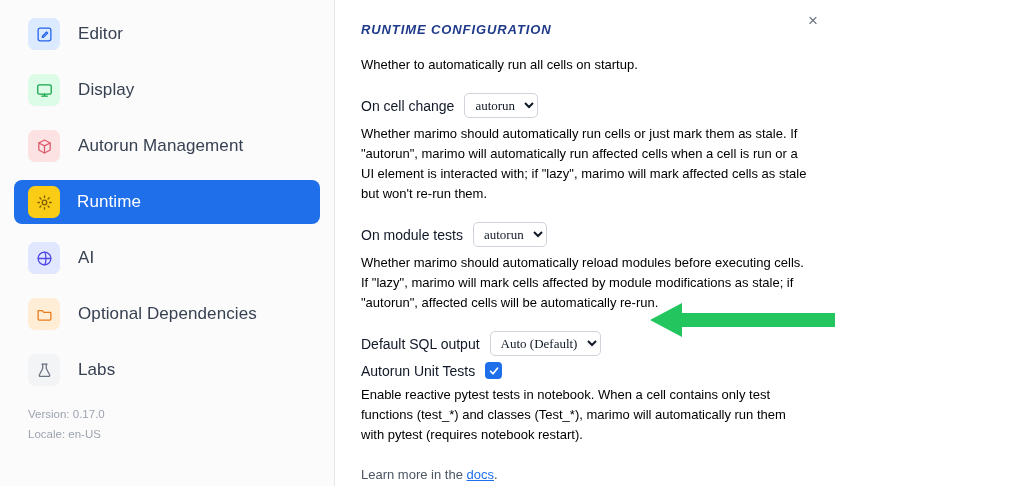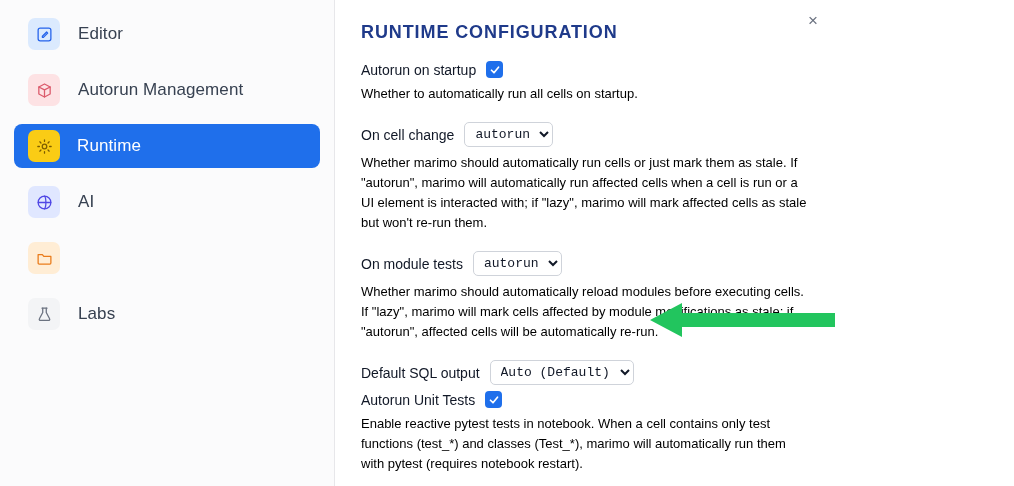--- a/index.html
+++ b/index.html
@@ -82,25 +82,26 @@
   
   .main {
     flex: 1;
     height: 486px;
     box-sizing: border-box;
     padding: 18px 26px 0 26px;
     position: relative;
     overflow: hidden;
   }
   .section-title {
-    font-size: 18px;
+    font-size: 13px;
     font-weight: bold;
     letter-spacing: 0.9px;
     color: #1f3a8a;
     margin: 4px 0 18px 0;
+    font-style: italic;
   }
   .close-btn {
     position: absolute;
     top: 8px;
     right: 12px;
     width: 24px;
     height: 24px;
     display: flex;
     align-items: center;
     justify-content: center;
@@ -138,21 +139,21 @@
     display: inline-flex;
     align-items: center;
     justify-content: center;
     cursor: pointer;
     flex: 0 0 17px;
   }
   .checkbox svg { display: block; }
 
   
   select.sel {
-    font-family: Liberation Mono, monospace;
+    font-family: Liberation Serif, serif;
     font-size: 13px;
     color: #111827;
     background: #ffffff;
     border: 1px solid #cfd3da;
     border-radius: 5px;
     padding: 3px 6px;
     height: 25px;
     cursor: pointer;
   }
 
@@ -186,20 +187,29 @@
     <div class="nav-item">
       <span class="nav-icon ic-editor">
         <svg width="17" height="17" viewBox="0 0 24 24" fill="none" stroke="#2563eb" stroke-width="1.8" stroke-linecap="round" stroke-linejoin="round">
           <rect x="3" y="3" width="18" height="18" rx="3"></rect>
           <path d="M15 8.5l-6 6v1.5h1.5l6-6z"></path>
         </svg>
       </span>
       <span class="nav-label">Editor</span>
     </div>
 
+    <div class="nav-item">
+      <span class="nav-icon ic-display">
+        <svg width="17" height="17" viewBox="0 0 24 24" fill="none" stroke="#16a34a" stroke-width="1.8" stroke-linecap="round" stroke-linejoin="round">
+          <rect x="2.5" y="4" width="19" height="13" rx="2"></rect>
+          <path d="M8 20h8M12 17v3"></path>
+        </svg>
+      </span>
+      <span class="nav-label">Display</span>
+    </div>
 
     <div class="nav-item">
       <span class="nav-icon ic-package">
         <svg width="17" height="17" viewBox="0 0 24 24" fill="none" stroke="#db5a6b" stroke-width="1.8" stroke-linecap="round" stroke-linejoin="round">
           <path d="M12 2.8l8 4.2v10L12 21.2 4 17V7z"></path>
           <path d="M4 7l8 4.2L20 7M12 11.2V21"></path>
         </svg>
       </span>
       <span class="nav-label">Autorun Management</span>
     </div>
@@ -223,48 +233,45 @@
       </span>
       <span class="nav-label">AI</span>
     </div>
 
     <div class="nav-item">
       <span class="nav-icon ic-deps">
         <svg width="17" height="17" viewBox="0 0 24 24" fill="none" stroke="#ea7c1b" stroke-width="1.8" stroke-linecap="round" stroke-linejoin="round">
           <path d="M3 6.5h6l2 2.5h10v9.5a1.5 1.5 0 0 1-1.5 1.5h-15A1.5 1.5 0 0 1 3 18.5z"></path>
         </svg>
       </span>
+      <span class="nav-label">Optional Dependencies</span>
     </div>
 
     <div class="nav-item">
       <span class="nav-icon ic-labs">
         <svg width="17" height="17" viewBox="0 0 24 24" fill="none" stroke="#6b7280" stroke-width="1.8" stroke-linecap="round" stroke-linejoin="round">
           <path d="M9.5 3v6.2L4.8 18a1.6 1.6 0 0 0 1.4 2.4h11.6a1.6 1.6 0 0 0 1.4-2.4l-4.7-8.8V3"></path>
           <path d="M8.5 3h7"></path>
         </svg>
       </span>
       <span class="nav-label">Labs</span>
     </div>
 
+    <div class="sidebar-footer">
+      <div>Version: 0.17.0</div>
+      <div>Locale: en-US</div>
+    </div>
   </div>
 
   <div class="main">
 
     <div class="close-btn">×</div>
 
     <div class="section-title">RUNTIME CONFIGURATION</div>
 
-    <div class="field-row">
-      <span class="field-label">Autorun on startup</span>
-      <span class="checkbox">
-        <svg width="12" height="12" viewBox="0 0 24 24" fill="none" stroke="#ffffff" stroke-width="3.4" stroke-linecap="round" stroke-linejoin="round">
-          <path d="M5 12.5l5 5 9-11"></path>
-        </svg>
-      </span>
-    </div>
     <p class="help-text">Whether to automatically run all cells on startup.</p>
 
     <div class="field-row">
       <span class="field-label">On cell change</span>
       <select class="sel">
         <option>autorun</option>
       </select>
     </div>
     <p class="help-text">Whether marimo should automatically run cells or just mark them as stale. If "autorun", marimo will automatically run affected cells when a cell is run or a UI element is interacted with; if "lazy", marimo will mark affected cells as stale but won't re-run them.</p>
 

